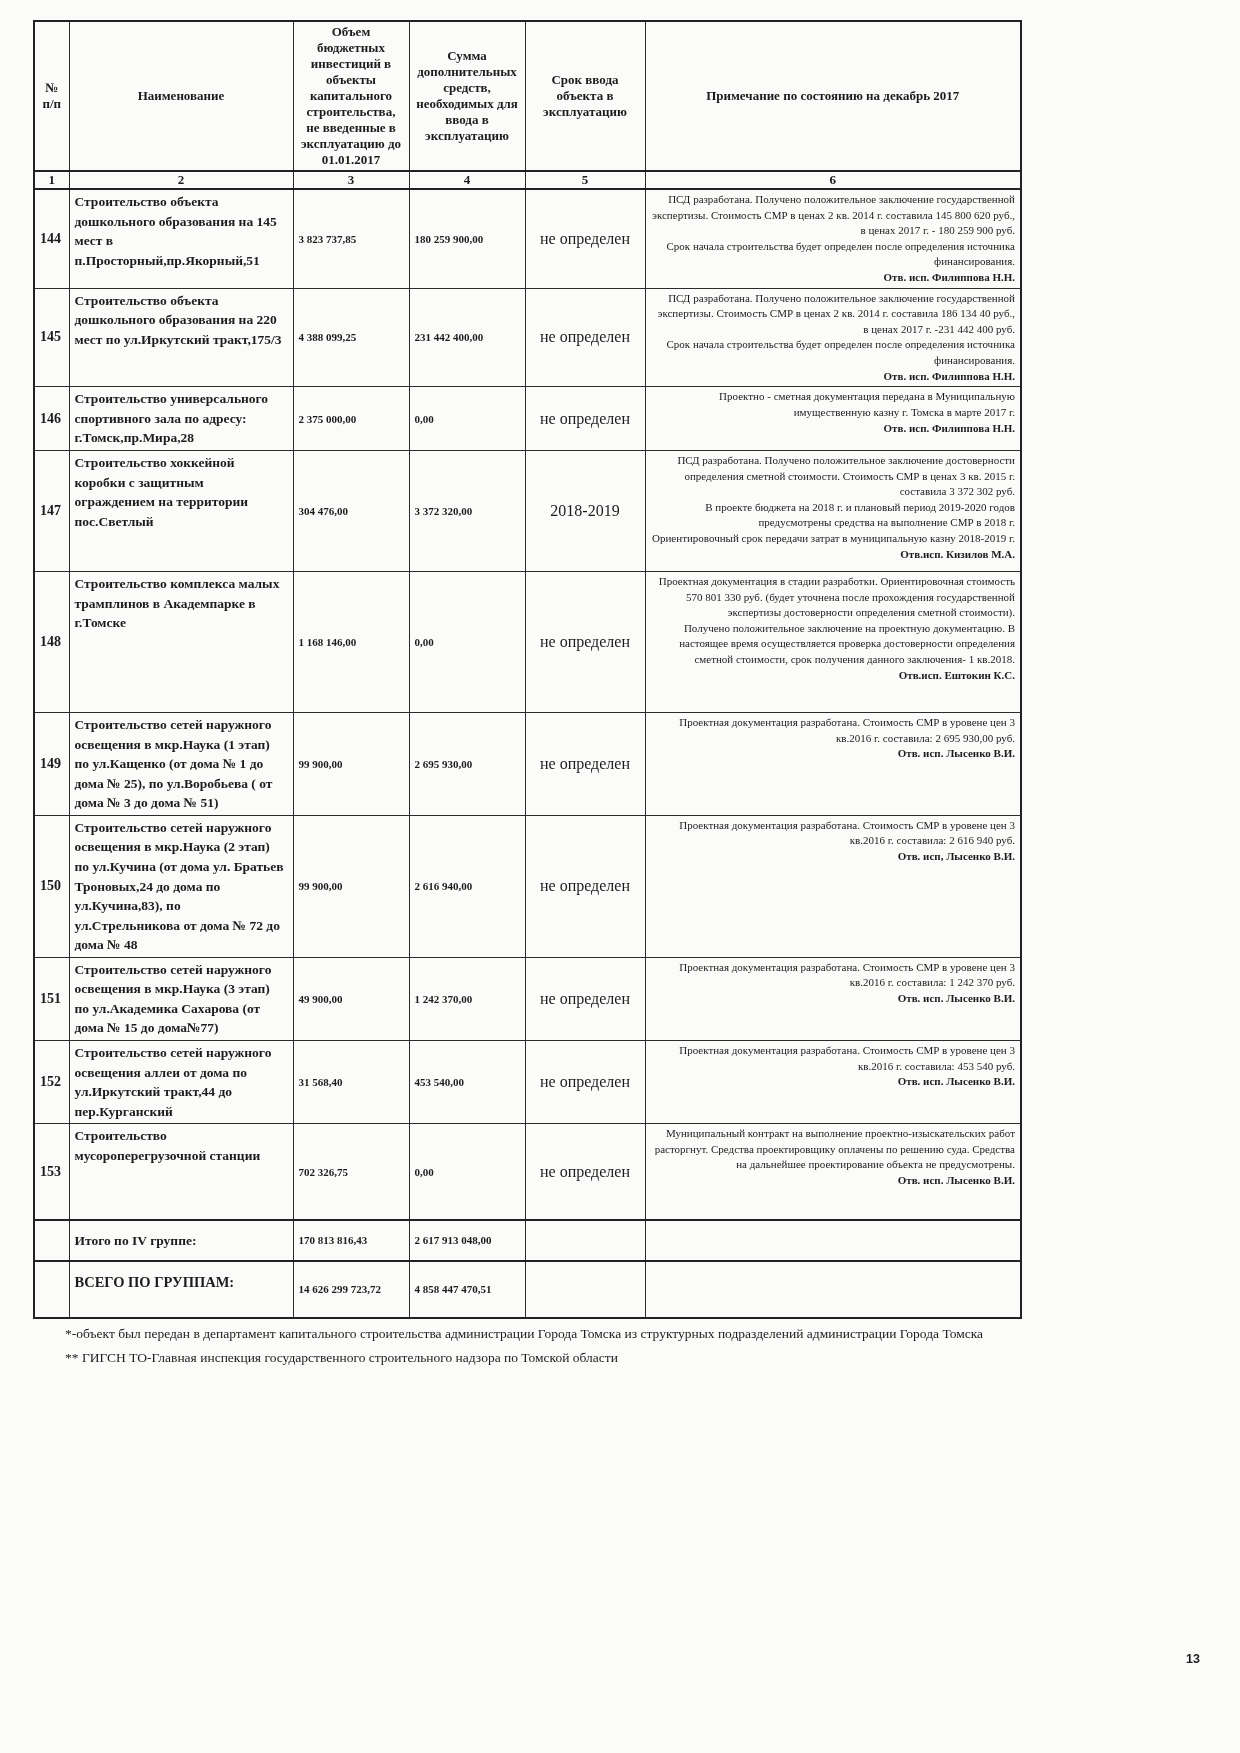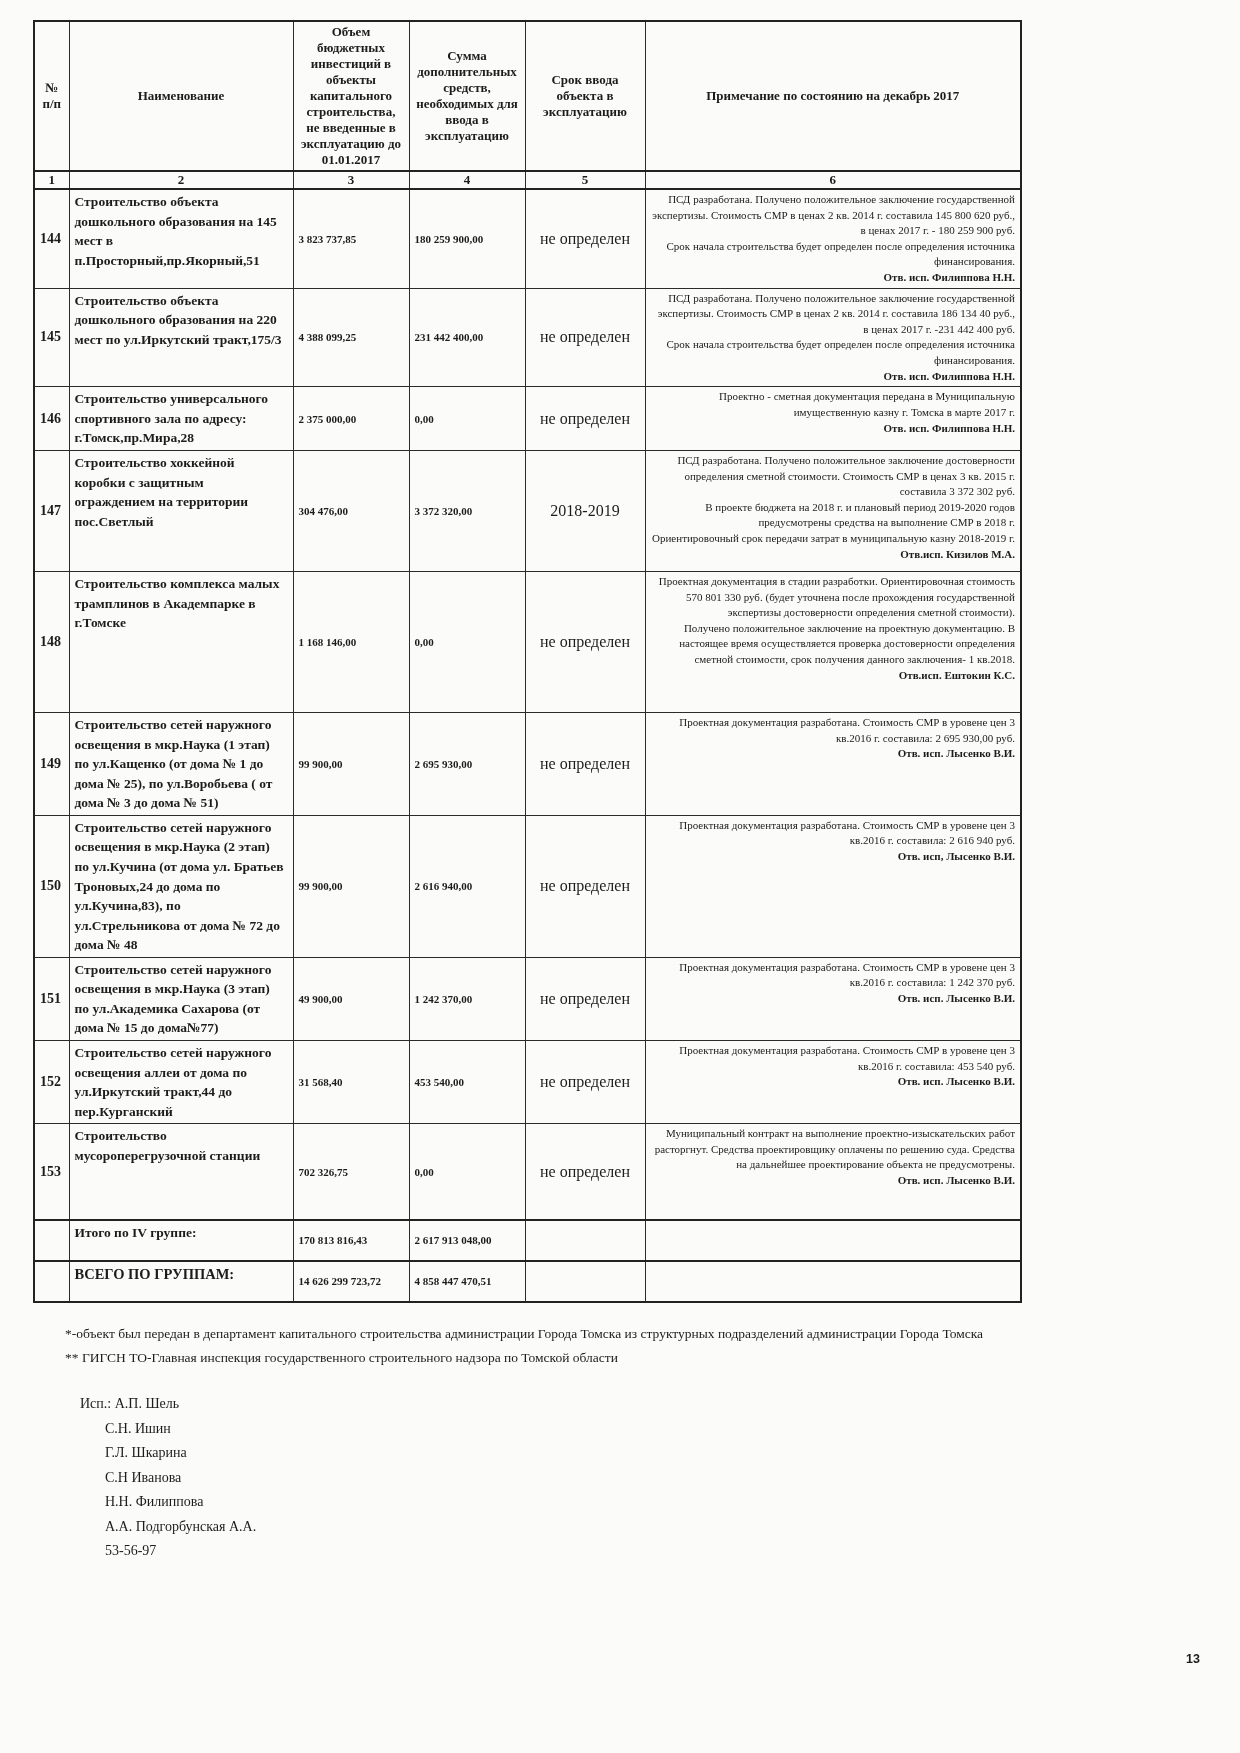--- a/index.html
+++ b/index.html
@@ -63,21 +63,21 @@
   td.c-note {
     font-size: 11px;
     text-align: right; vertical-align: top;
     line-height: 1.42;
     padding-top: 3px;
   }
   .note-body { white-space: pre-line; }
   .note-resp { font-weight: bold; }
   tr.total td { border-top: 2px solid #222; border-bottom: 2px solid #222; }
   tr.total .t-label {
-    font-size: 13.5px; font-weight: bold; vertical-align: top; padding-top: 4px;
+    font-size: 13.5px; font-weight: bold; vertical-align: top; padding-top: 12px;
   }
   tr.grand .t-label { font-size: 14.5px; }
 
   .footnotes {
     position: absolute;
     left: 65px; top: 1322px;
     font-size: 13.5px;
     line-height: 1.8;
     width: 1120px;
   }
@@ -258,41 +258,32 @@
 
     <tr class="total" style="height:41px">
       <td></td>
       <td class="t-label">Итого по IV группе:</td>
       <td class="c-val">170 813 816,43</td>
       <td class="c-val">2 617 913 048,00</td>
       <td></td>
       <td></td>
     </tr>
 
-    <tr class="total grand" style="height:41px">
+    <tr class="total grand" style="height:57px">
       <td></td>
       <td class="t-label">ВСЕГО ПО ГРУППАМ:</td>
       <td class="c-val">14 626 299 723,72</td>
       <td class="c-val">4 858 447 470,51</td>
       <td></td>
       <td></td>
     </tr>
   </tbody>
     </table>
 
   <div class="footnotes">
     <div>*-объект был передан в департамент капитального строительства администрации Города Томска из структурных подразделений администрации Города Томска</div>
     <div>** ГИГСН  ТО-Главная инспекция государственного строительного надзора по Томской области</div>
   </div>
 
-  <div class="executors">
-    <div class="first-line"><span>Исп.:</span> <span>А.П. Шель</span></div>
-    <div class="exec-line">С.Н. Ишин</div>
-    <div class="exec-line">Г.Л. Шкарина</div>
-    <div class="exec-line">С.Н Иванова</div>
-    <div class="exec-line">Н.Н. Филиппова</div>
-    <div class="exec-line">А.А.  Подгорбунская А.А.</div>
-    <div class="exec-line">53-56-97</div>
-  </div>
 
   <div class="page-number">13</div>
 
 </div>
 
 </body></html>

